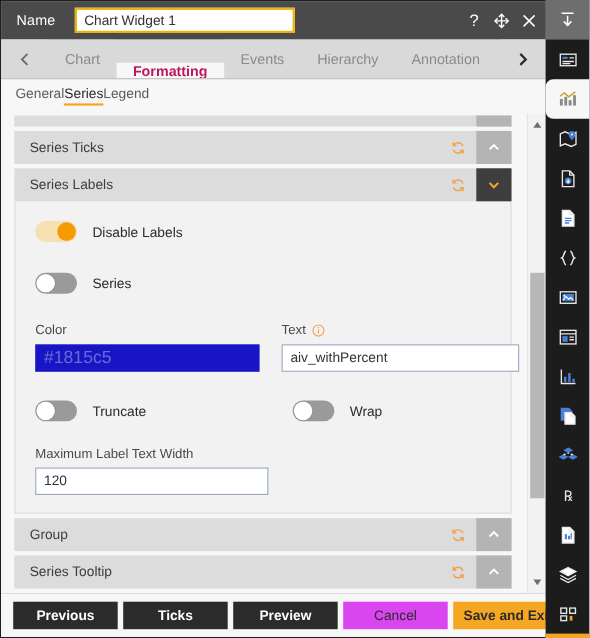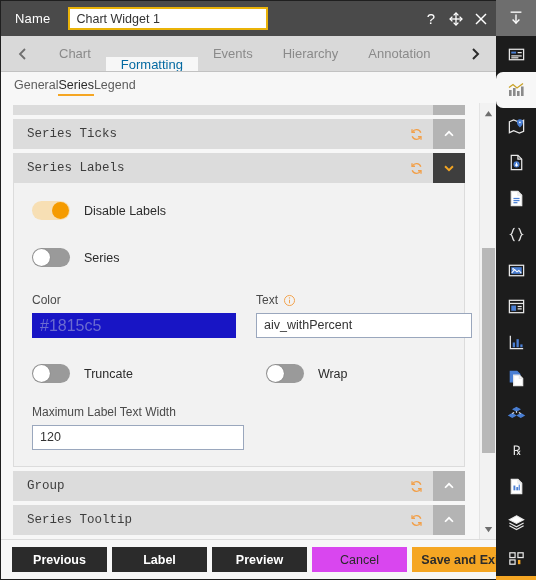--- a/index.html
+++ b/index.html
@@ -70,21 +70,21 @@
     flex: 1 1 auto; display: flex; align-items: stretch; overflow: hidden;
   }
   .tab {
     display: flex; align-items: center; justify-content: center;
     padding: 0 15px;
     font-size: 13px; color: #8a8a8a;
     background: #d9d9d9;
     white-space: nowrap;
   }
   .tab.active {
-    background: #f7f7f7; color: #0369a1; font-weight: normal; margin-top: 21px;
+    background: #f7f7f7; color: #be185d; font-weight: bold; margin-top: 21px;
   }
 
   
   .subtabs {
     height: 31px; flex: 0 0 31px;
     background: #f7f7f7;
     display: flex; align-items: flex-start;
     padding: 6px 0 0 13px;
   }
   .subtab {
@@ -126,21 +126,20 @@
   
   .section-hd {
     height: 30px; background: #dcdcdc;
     display: flex; align-items: center;
     margin-top: 4px;
     position: relative;
   }
   .section-hd .hd-title {
     font-size: 12.5px; color: #3d3d3d;
     padding-left: 14px;
-    font-family: Liberation Mono, monospace;
   }
   .section-hd .hd-right {
     margin-left: auto; display: flex; align-items: stretch; height: 30px;
   }
   .refresh-btn {
     width: 34px; display: flex; align-items: center; justify-content: center;
   }
   .chev-btn {
     width: 32px; display: flex; align-items: center; justify-content: center;
     background: #b4b4b4;
@@ -491,21 +490,21 @@
         <div class="vs-arrow">
           <svg width="9" height="7" viewBox="0 0 10 8">
               <polygon points="5,7 0.8,1 9.2,1" fill="#6e6e6e"></polygon>
             </svg>
         </div>
       </div>
     </div>
 
     <div class="footer">
       <div class="btn dark">Previous</div>
-      <div class="btn dark">Label</div>
+      <div class="btn dark">Ticks</div>
       <div class="btn dark">Preview</div>
       <div class="btn ghost">Cancel</div>
       <div class="btn primary">Save and Exit</div>
     </div>
 
   </div>
 
   <div id="rail">
 
     <div class="rail-top">

